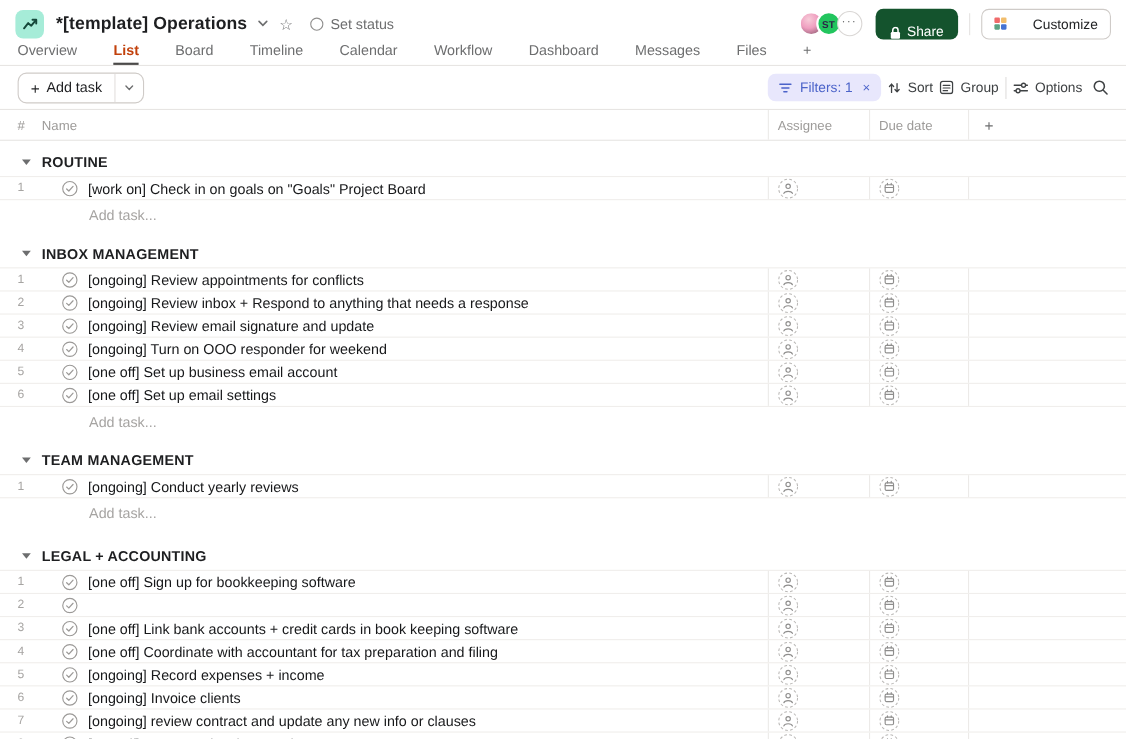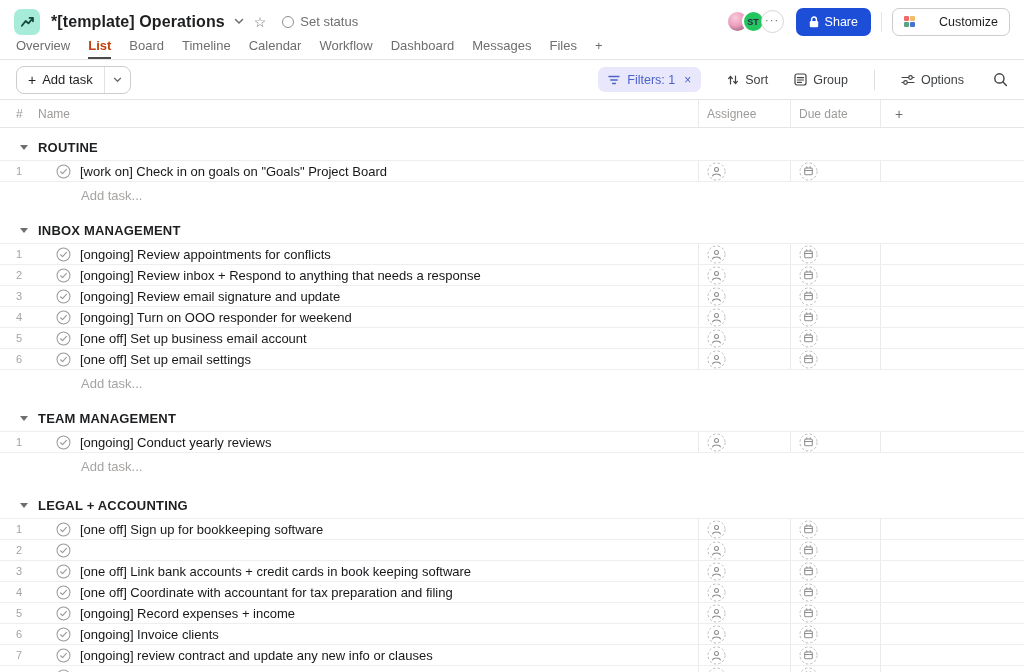--- a/index.html
+++ b/index.html
@@ -18,46 +18,46 @@
   .status-circle { width:12px; height:12px; border:1.4px solid #8f8e8d; border-radius:50%; }
   .top-right { margin-left:auto; display:flex; align-items:center; }
   .avatars { display:flex; align-items:center; }
   .avatar { width:23px; height:23px; border-radius:50%; border:2px solid #fff;
     display:flex; align-items:center; justify-content:center; font-size:9px; font-weight:700; }
   .avatar.photo { background:radial-gradient(circle at 38% 30%, #f7cdd9 0%, #ef9fc0 45%, #7e4f63 100%); }
   .avatar.initials { background:#22c55e; color:#2e2447; margin-left:-7px; }
   .overflow-btn { width:23px; height:23px; border-radius:50%; border:1px solid #d9d6d4;
     background:#fff; color:#6d6e6f; font-size:11px; letter-spacing:1px; display:flex;
     align-items:center; justify-content:center; margin-left:-4px; padding-bottom:4px; }
-  .share-btn { margin-left:12px; height:28px; background:#1d4ed8; color:#fff;
+  .share-btn { margin-left:12px; height:28px; background:#14532d; color:#fff;
     border:none; border-radius:7px; padding:0 13px; font-size:12.5px; font-weight:500;
-    display:flex; align-items:center; gap:6px; font-family:inherit; }
+    display:flex; align-items:flex-end; gap:6px; font-family:inherit; }
   .tb-divider { width:1px; height:20px; background:#e5e3e1; margin:0 10px; }
   .customize-btn { height:28px; background:#fff; border:1px solid #cfcbc8; border-radius:7px;
     padding:0 11px; font-size:12.5px; color:#1e1f21; display:flex; align-items:center;
     gap:24px; font-family:inherit; }
   .cust-grid { width:11px; height:11px; display:grid; grid-template-columns:5px 5px; gap:1px; }
   .cust-grid i { width:5px; height:5px; border-radius:1px; display:block; }
 
   
-  .tabbar { height:24px; padding:0 16px; display:flex; align-items:flex-end; gap:18px;
+  .tabbar { height:24px; padding:0 16px; display:flex; align-items:flex-end; gap:33px;
     border-bottom:1px solid #e7e5e3; }
   .tab { font-size:13px; color:#6d6e6f; padding-bottom:6px; cursor:pointer; white-space:nowrap; }
   .tab.active { color:#c2410c; font-weight:700; border-bottom:2px solid #4b4a49; padding-bottom:4px; }
 
   
   .toolbar { height:40px; display:flex; align-items:center; padding:0 16px;
     border-bottom:1px solid #e7e5e3; }
   .addtask { display:flex; height:28px; border:1px solid #cfcbc8; border-radius:8px;
     overflow:hidden; background:#fff; }
   .addtask-main { display:flex; align-items:center; gap:6px; padding:0 11px; font-size:13px; }
   .addtask-plus { font-size:14px; color:#1e1f21; }
   .addtask-caret { width:26px; display:flex; align-items:center; justify-content:center;
     border-left:1px solid #e3e0de; color:#6d6e6f; }
-  .toolbar-right { margin-left:auto; display:flex; align-items:center; gap:26px;justify-content:flex-end; }
+  .toolbar-right { margin-left:auto; display:flex; align-items:center; gap:6px;justify-content:flex-end; }
   .filters-pill { display:flex; align-items:center; gap:7px; background:#e8e7fc;
     color:#4b63c9; border-radius:7px; height:25px; padding:0 10px; font-size:12.5px; font-weight:500; }
   .filters-x { font-size:12px; margin-left:2px; }
   .tool-item { display:flex; align-items:center; gap:6px; font-size:12.5px; color:#3f4244; }
   .vdiv { width:1px; height:20px; background:#e0dedd; }
   .search-btn { display:flex; align-items:center; margin-left:3px; }
 
   
   .thead { height:28px; display:flex; align-items:center; border-bottom:1px solid #e7e5e3;
     color:#9d9b99; font-size:12px; }

